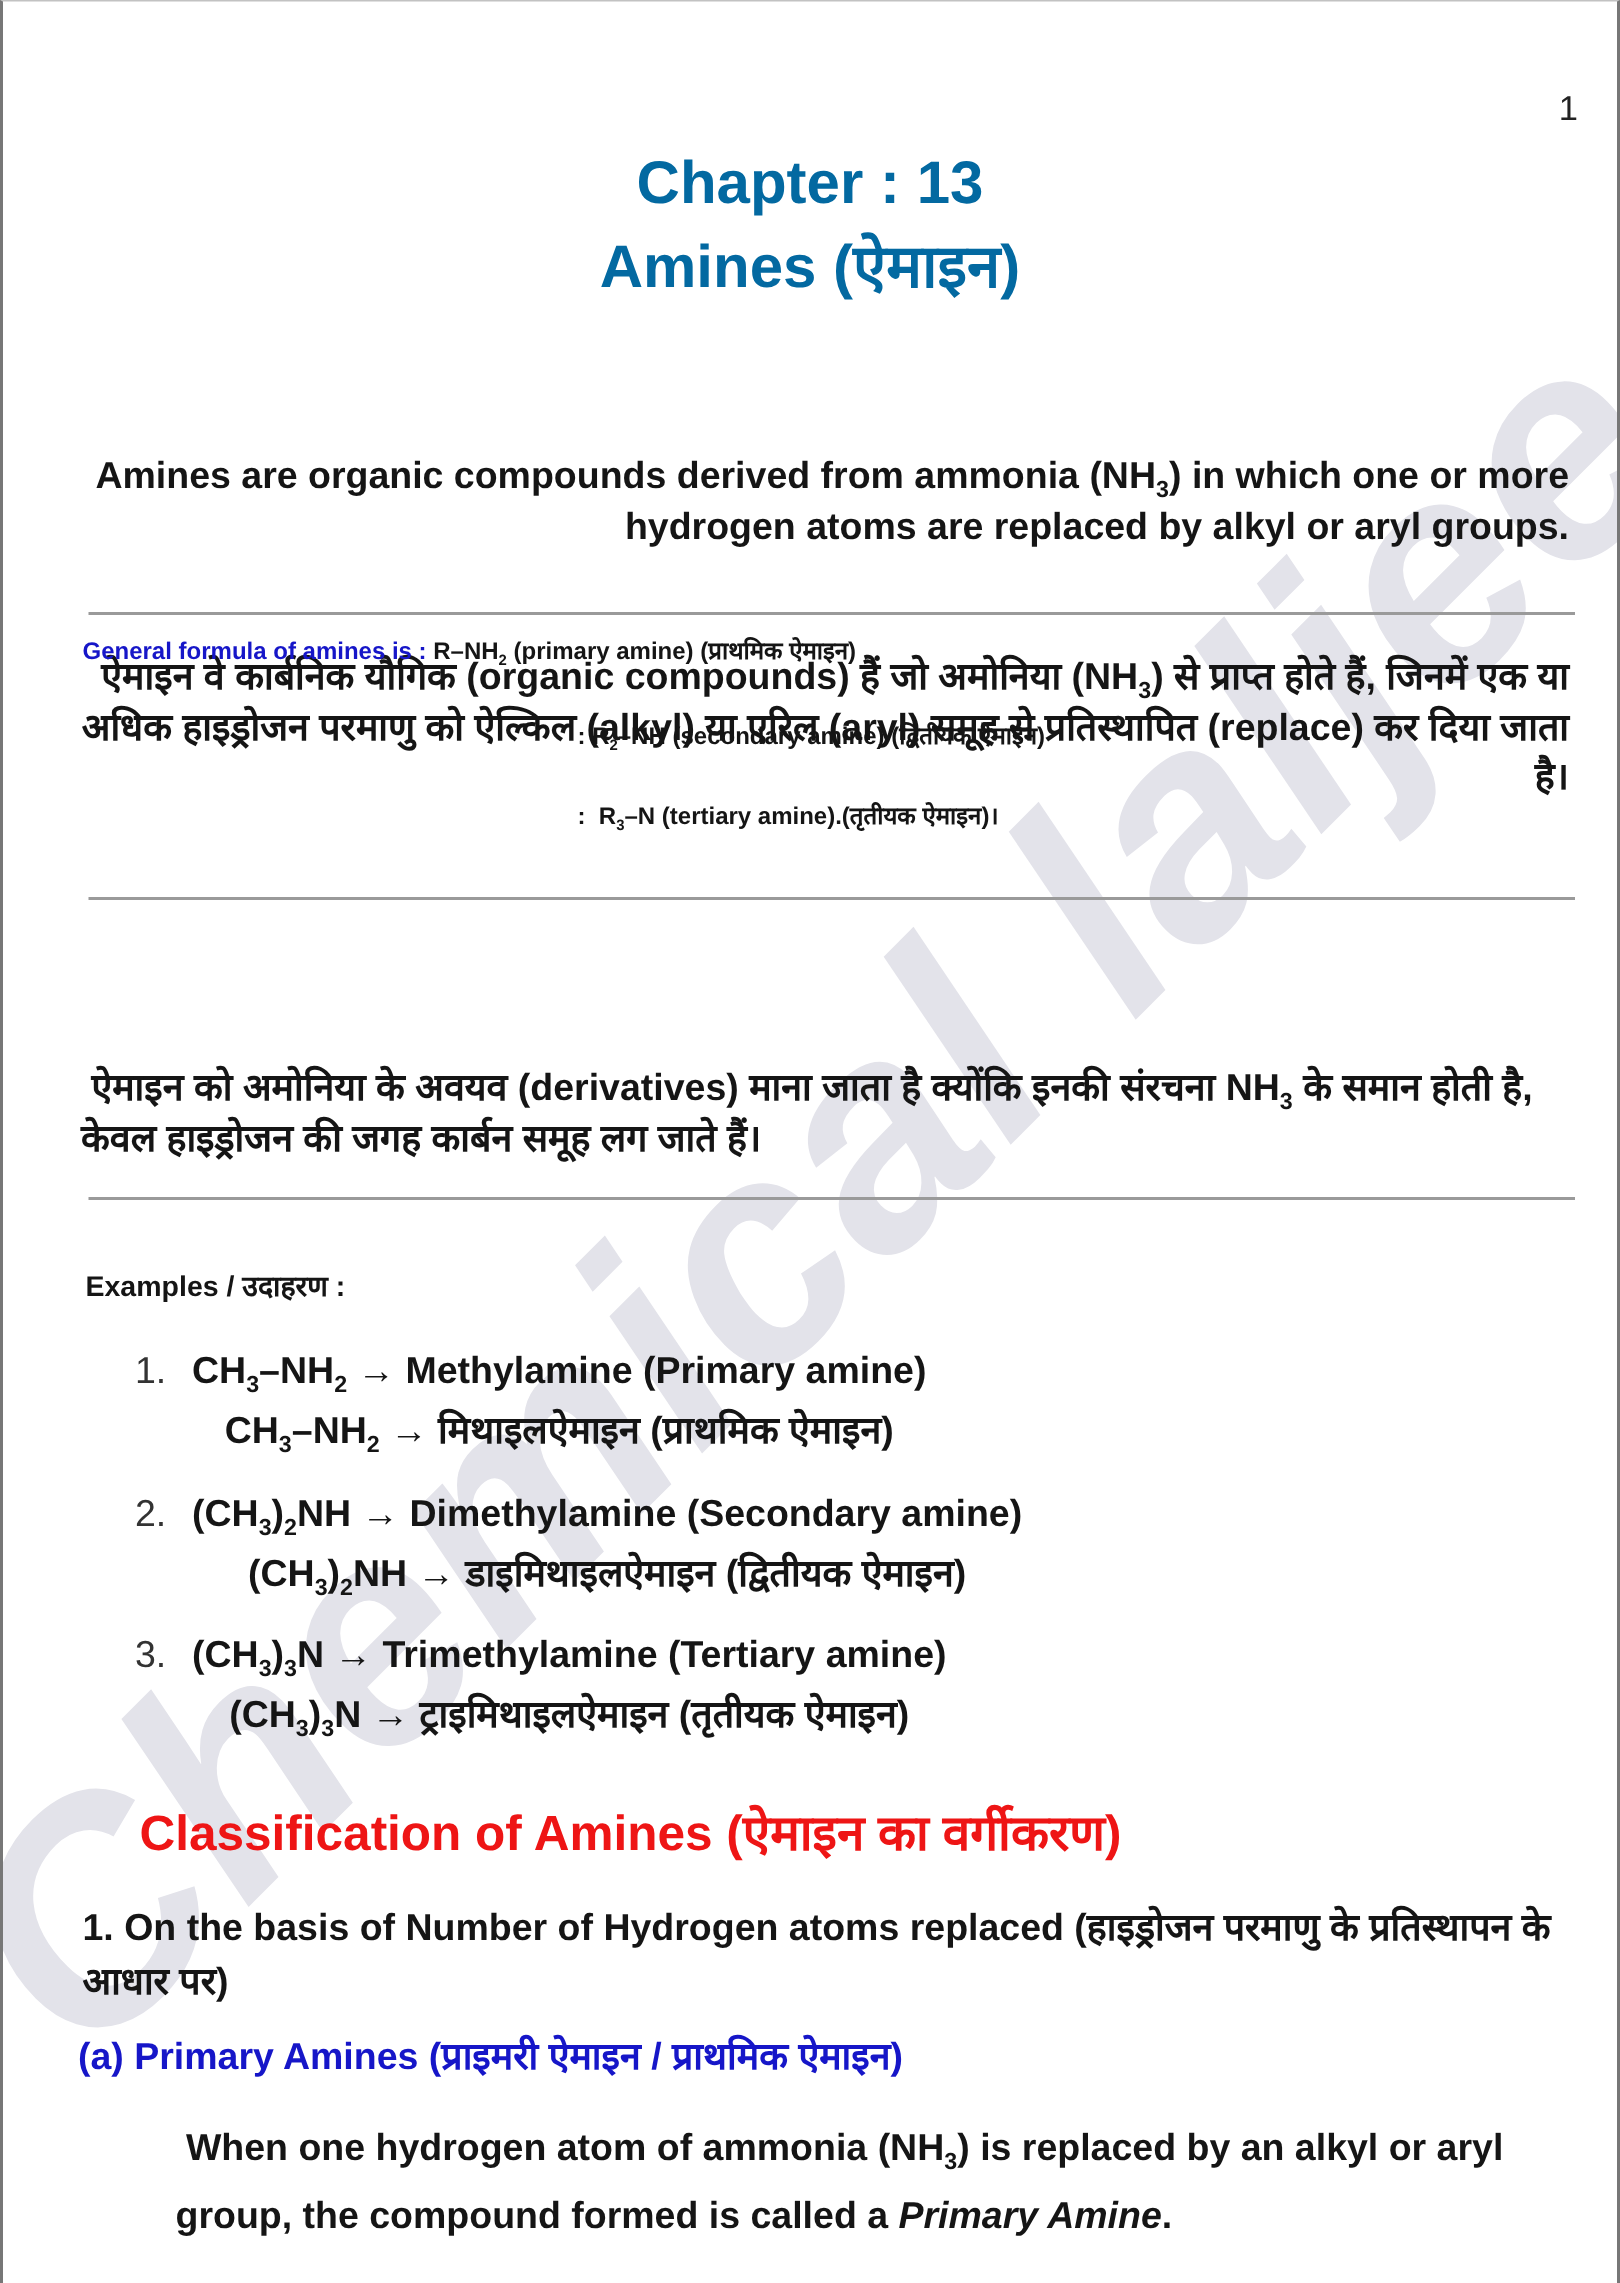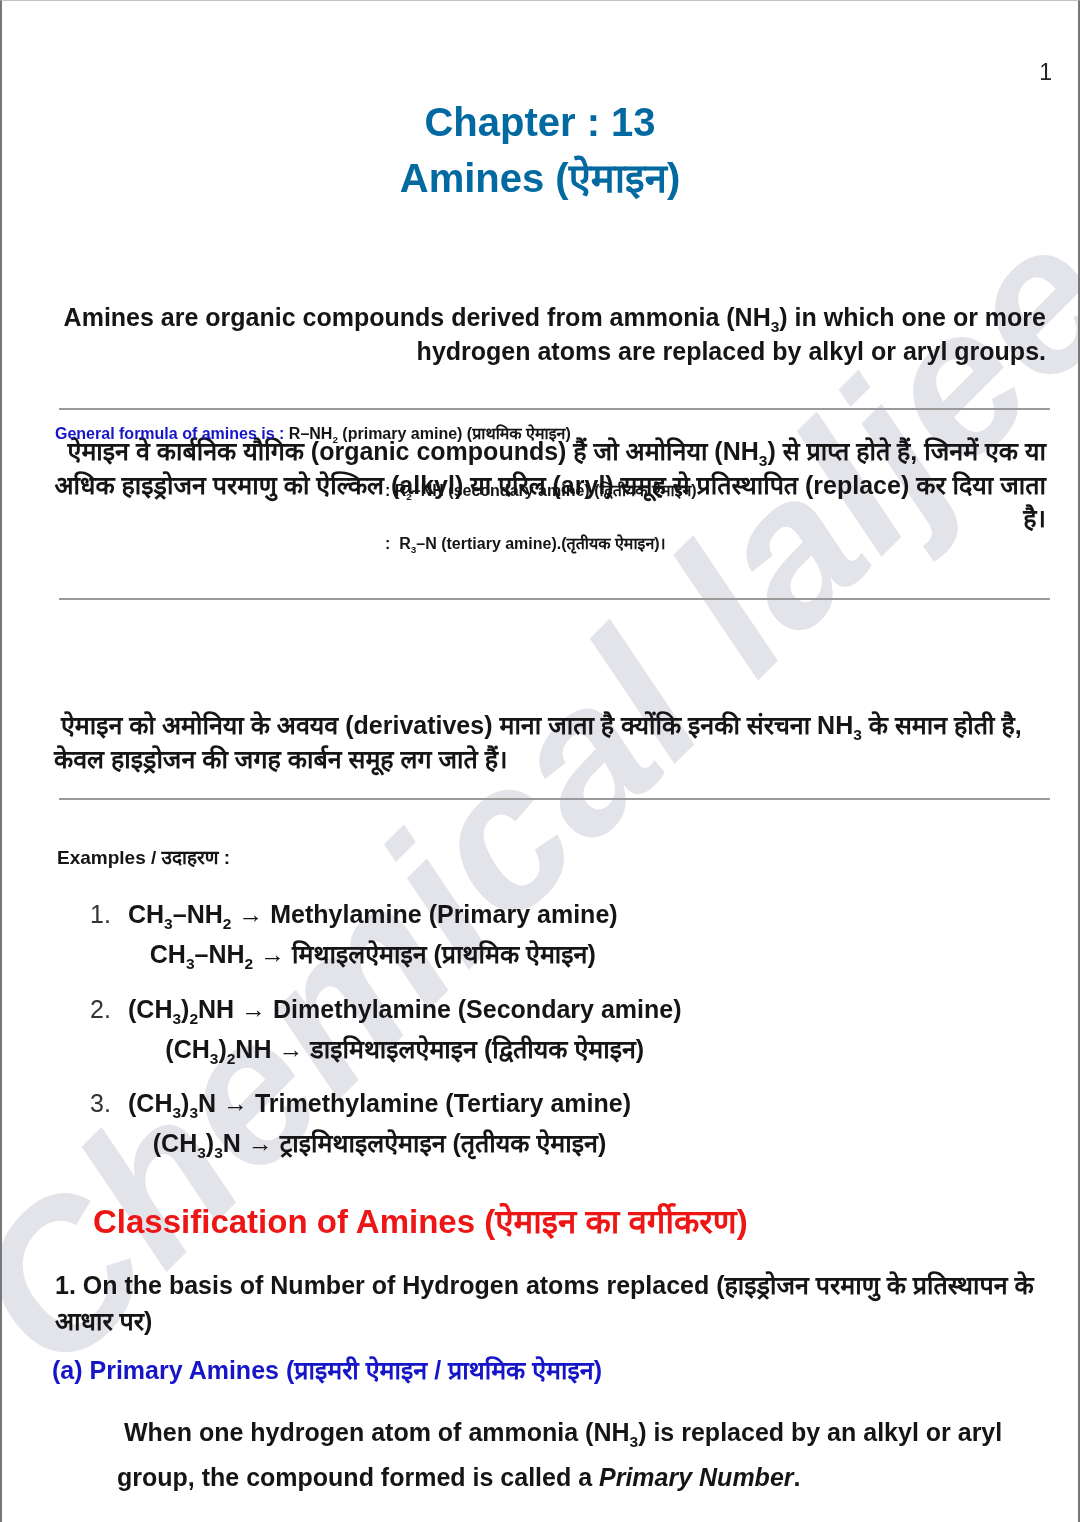--- a/index.html
+++ b/index.html
@@ -158,15 +158,15 @@
       <span>(CH<sub>3</sub>)<sub>3</sub>N → ट्राइमिथाइलऐमाइन (तृतीयक ऐमाइन)</span>
     </span>
   </div>
 
   <div class="classification-heading">Classification of Amines (ऐमाइन का वर्गीकरण)</div>
 
   <div class="point1">1. On the basis of Number of Hydrogen atoms replaced (हाइड्रोजन परमाणु के प्रतिस्थापन के आधार पर)</div>
 
   <div class="sub-a">(a) Primary Amines (प्राइमरी ऐमाइन / प्राथमिक ऐमाइन)</div>
 
-  <div class="sub-a-body"> When one hydrogen atom of ammonia (NH<sub>3</sub>) is replaced by an alkyl or aryl group, the compound formed is called a <i>Primary Number</i>.</div>
+  <div class="sub-a-body"> When one hydrogen atom of ammonia (NH<sub>3</sub>) is replaced by an alkyl or aryl group, the compound formed is called a <i>Primary Amine</i>.</div>
 
 </div>
 
 </body></html>

